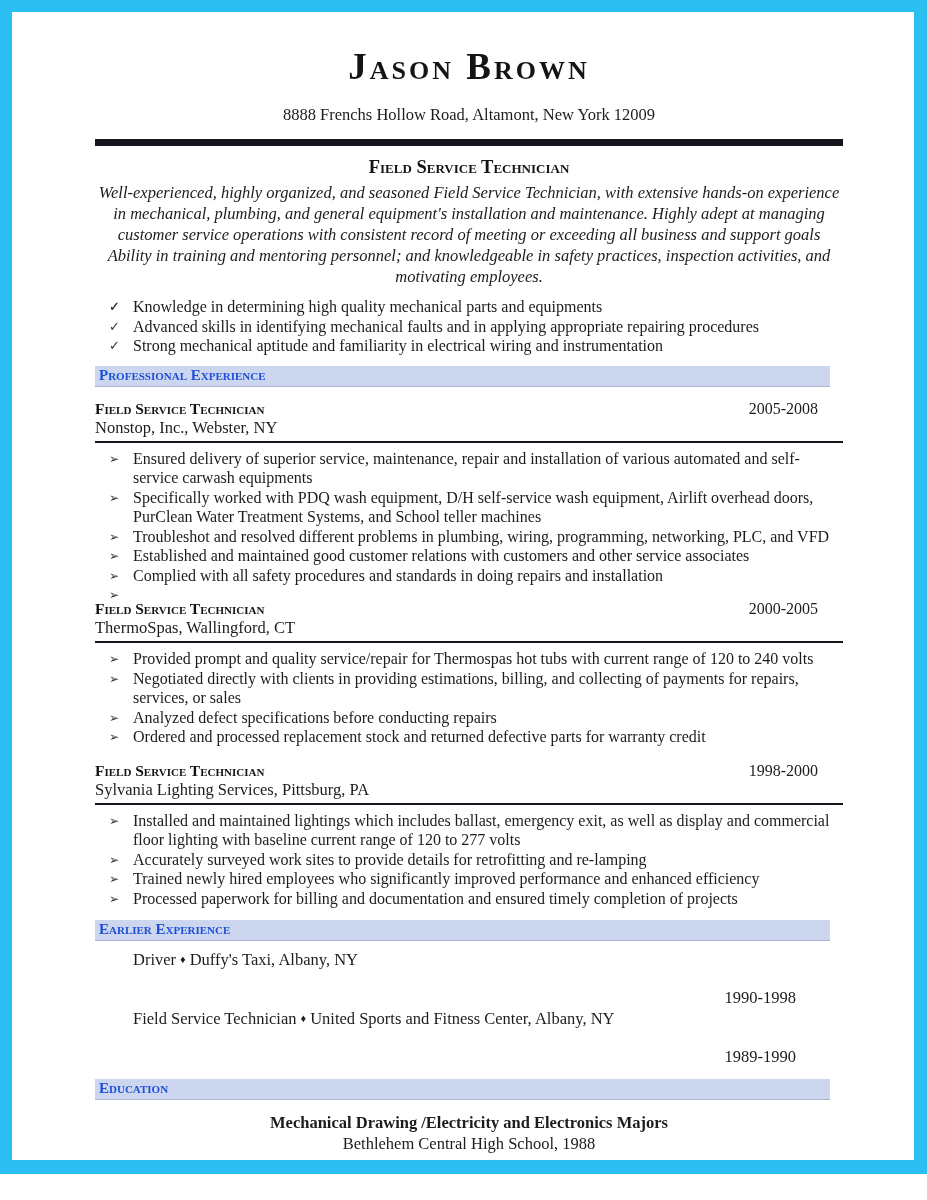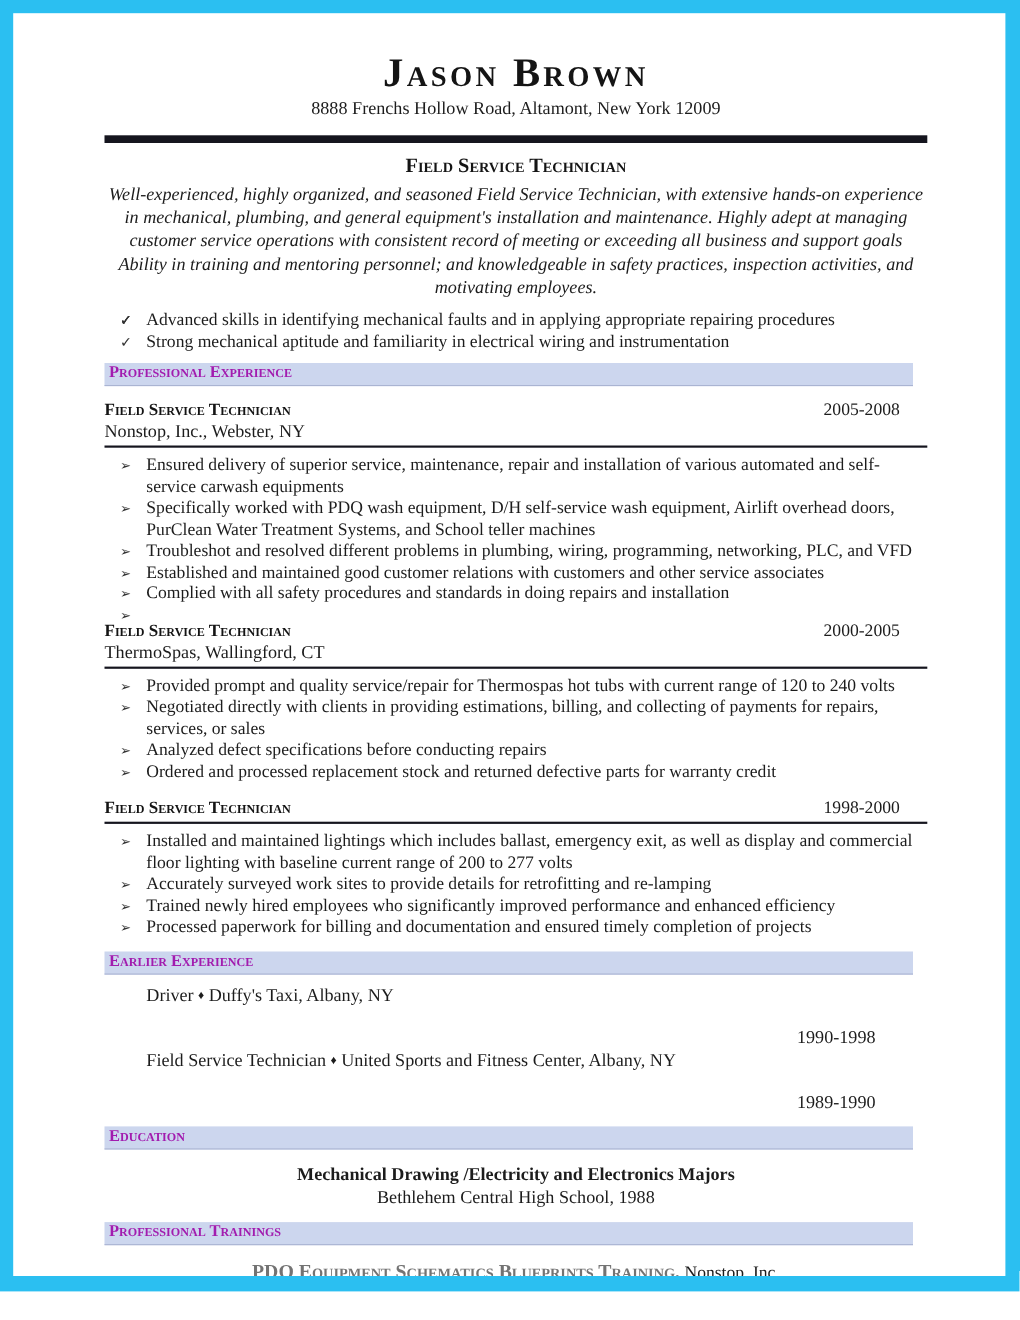--- a/index.html
+++ b/index.html
@@ -26,21 +26,21 @@
     font-size: 37px;
     line-height: 42px;
     letter-spacing: 3px;
     color: #141414;
   }
   .addr-line, .contact-line {
     text-align: center;
     font-size: 16.5px;
     line-height: 21px;
   }
-  .addr-line { margin-top: 0; font-family: Liberation Serif, serif; }
+  .addr-line { margin-top: 16px; font-family: Liberation Serif, serif; }
   .contact-line { display: flex; justify-content: center; align-items: center; gap: 6px; }
   .email-icon { display: inline-block; margin-top: 1px; }
 
   .thick-rule {
     height: 7px;
     background: #15151e;
     margin-top: 14px;
   }
 
   .doc-title {
@@ -75,21 +75,21 @@
   .section-bar {
     margin-top: 10px;
     margin-right: 13px;
     background: #ccd6ee;
     border-bottom: 1px solid #aab4d2;
     padding: 1px 4px 2px 4px;
     font-variant: small-caps;
     font-weight: 700;
     font-size: 15px;
     line-height: 17px;
-    color: #a21caf;
+    color: #1d4ed8;
   }
   .section-bar.sb2 { margin-top: 12px; }
 
   
   .job { margin-top: 12px; }
   .job + .job { margin-top: 14px; }
   .job-head { display: flex; justify-content: space-between; align-items: baseline; }
   .job-title {
     font-variant: small-caps;
     font-weight: 700;
@@ -136,21 +136,21 @@
     <div class="addr-line">8888 Frenchs Hollow Road, Altamont, New York 12009</div>
 
     <div class="thick-rule"></div>
 
     <div class="doc-title">Field Service Technician</div>
 
     <div class="summary">Well-experienced, highly organized, and seasoned Field Service Technician, with extensive hands-on experience in mechanical, plumbing, and general equipment's installation and maintenance. Highly adept at managing customer service operations with consistent record of meeting or exceeding all business and support goals  Ability in training and mentoring personnel; and knowledgeable in safety practices, inspection activities, and motivating employees.</div>
 
     <ul class="highlights">
       <li><span class="check-marker">✓</span></li>
-      <li><span class="check-marker">✓</span></li>
+      <li><span class="check-marker">✓</span><span>Knowledge in determining high quality mechanical parts and equipments</span></li>
       <li><span class="check-marker">✓</span><span>Advanced skills in identifying mechanical faults and in applying appropriate repairing procedures</span></li>
       <li><span class="check-marker">✓</span><span>Strong mechanical aptitude and familiarity in electrical wiring and instrumentation</span></li>
     </ul>
 
     <div class="section-bar">Professional Experience</div>
 
     <div class="job">
       <div class="job-head">
         <span class="job-title">Field Service Technician</span>
         <span class="job-dates">2005-2008</span>
@@ -180,23 +180,24 @@
         <li><span class="arrow-marker">➢</span><span>Analyzed defect specifications before conducting repairs</span></li>
         <li><span class="arrow-marker">➢</span><span>Ordered and processed replacement stock and returned defective parts for warranty credit</span></li>
       </ul>
     </div>
 
     <div class="job">
       <div class="job-head">
         <span class="job-title">Field Service Technician</span>
         <span class="job-dates">1998-2000</span>
       </div>
+      <div class="job-company">Sylvania Lighting Services, Pittsburg, PA</div>
       <hr class="job-rule">
       <ul class="job-bullets">
-        <li><span class="arrow-marker">➢</span><span>Installed and maintained lightings which includes ballast, emergency exit, as well as display and commercial floor lighting with baseline current range of 200 to 277 volts</span></li>
+        <li><span class="arrow-marker">➢</span><span>Installed and maintained lightings which includes ballast, emergency exit, as well as display and commercial floor lighting with baseline current range of 120 to 277 volts</span></li>
         <li><span class="arrow-marker">➢</span><span>Accurately surveyed work sites to provide details for retrofitting and re-lamping</span></li>
         <li><span class="arrow-marker">➢</span><span>Trained newly hired employees who significantly improved performance and enhanced efficiency</span></li>
         <li><span class="arrow-marker">➢</span><span>Processed paperwork for billing and documentation and ensured timely completion of projects</span></li>
       </ul>
     </div>
 
     <div class="section-bar sb2">Earlier Experience</div>
     <div class="earlier">
       <div class="earlier-row">
         <span class="earlier-left"><span>Driver</span><span class="diamond-sep">♦</span><span>Duffy's Taxi, Albany, NY</span></span>

